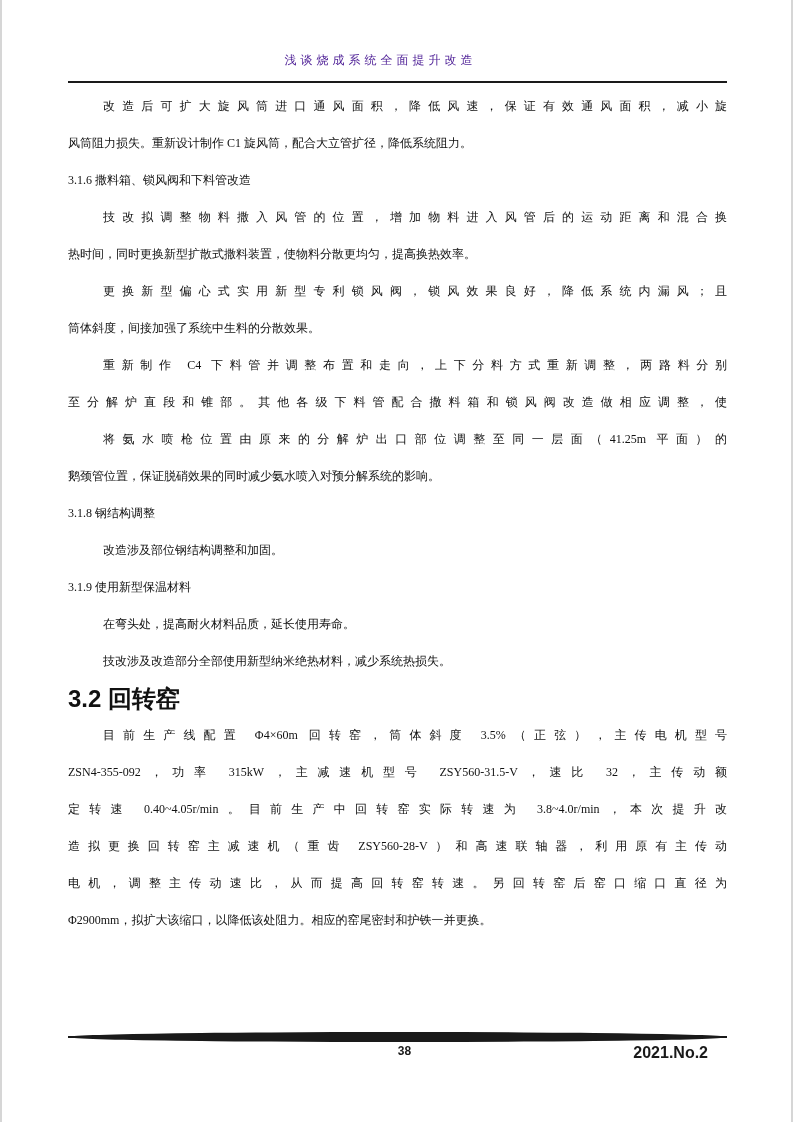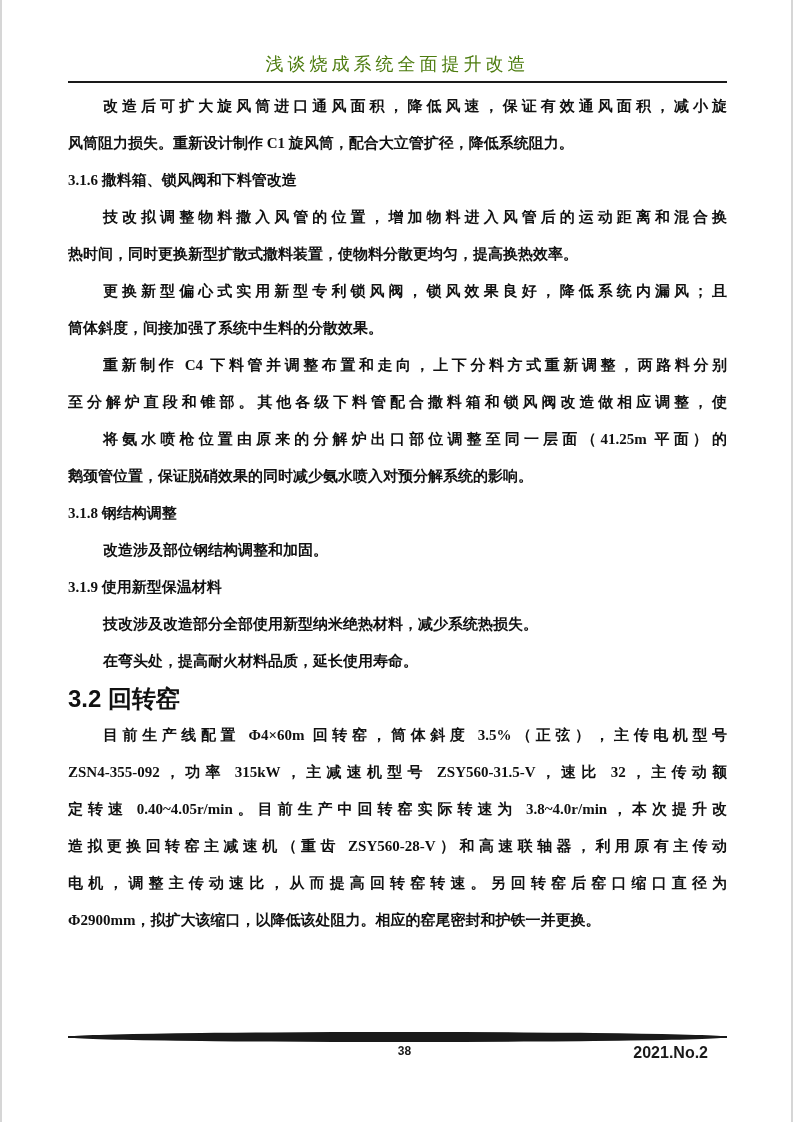--- a/index.html
+++ b/index.html
@@ -12,39 +12,38 @@
     color: #111111;
   }
   .edge-shadow {
     position: absolute; top: 0; bottom: 0; width: 2px;
     background: #d6d6d6;
   }
   .edge-left { left: 0; }
   .edge-right { right: 0; }
 
   .header-title {
-    position: absolute; top: 52px; left: 68px; width: 659px;
+    position: absolute; top: 52px; left: 51px; width: 659px;
     text-align: center;
-    font-size: 18px; letter-spacing: 4px;
-    color: #4d7c0f;
+    font-size: 12px; letter-spacing: 4px;
+    color: #4c1d95;
     white-space: nowrap;
   }
   .header-rule {
     position: absolute; top: 81px; left: 68px; width: 659px; height: 2px;
     background: #1a1a1a;
   }
 
   .content {
     position: absolute; top: 88px; left: 68px; width: 659px;
   }
   .line {
     height: 37px; line-height: 37px;
-    font-size: 15px;
+    font-size: 12px;
     overflow: hidden;
-    font-weight: bold;
   }
   .jfull { text-align: justify; text-align-last: justify; }
   .indent { text-indent: 35px; }
   .hbold {
     font-weight: bold;
     font-size: 24px;
     font-family: "Liberation Sans", "DejaVu Sans", sans-serif;
   }
 
   .footer-bar-wrap {
@@ -87,22 +86,22 @@
     <div class="line">热时间，同时更换新型扩散式撒料装置，使物料分散更均匀，提高换热效率。</div>
     <div class="line jfull indent">更换新型偏心式实用新型专利锁风阀，锁风效果良好，降低系统内漏风；且</div>
     <div class="line">筒体斜度，间接加强了系统中生料的分散效果。</div>
     <div class="line jfull indent">重新制作 C4 下料管并调整布置和走向，上下分料方式重新调整，两路料分别</div>
     <div class="line jfull">至分解炉直段和锥部。其他各级下料管配合撒料箱和锁风阀改造做相应调整，使</div>
     <div class="line jfull indent">将氨水喷枪位置由原来的分解炉出口部位调整至同一层面（41.25m 平面）的</div>
     <div class="line">鹅颈管位置，保证脱硝效果的同时减少氨水喷入对预分解系统的影响。</div>
     <div class="line">3.1.8 钢结构调整</div>
     <div class="line indent">改造涉及部位钢结构调整和加固。</div>
     <div class="line">3.1.9 使用新型保温材料</div>
+    <div class="line indent">在弯头处，提高耐火材料品质，延长使用寿命。</div>
     <div class="line indent">技改涉及改造部分全部使用新型纳米绝热材料，减少系统热损失。</div>
-    <div class="line indent">在弯头处，提高耐火材料品质，延长使用寿命。</div>
     <div class="line hbold">3.2 回转窑</div>
     <div class="line jfull indent">目前生产线配置 Φ4×60m 回转窑，筒体斜度 3.5%（正弦），主传电机型号</div>
     <div class="line jfull">ZSN4-355-092，功率 315kW，主减速机型号 ZSY560-31.5-V，速比 32，主传动额</div>
     <div class="line jfull">定转速 0.40~4.05r/min。目前生产中回转窑实际转速为 3.8~4.0r/min，本次提升改</div>
     <div class="line jfull">造拟更换回转窑主减速机（重齿 ZSY560-28-V）和高速联轴器，利用原有主传动</div>
     <div class="line jfull">电机，调整主传动速比，从而提高回转窑转速。另回转窑后窑口缩口直径为</div>
     <div class="line">Φ2900mm，拟扩大该缩口，以降低该处阻力。相应的窑尾密封和护铁一并更换。</div>
   </div>
 
 <div class="footer-bar-wrap">

